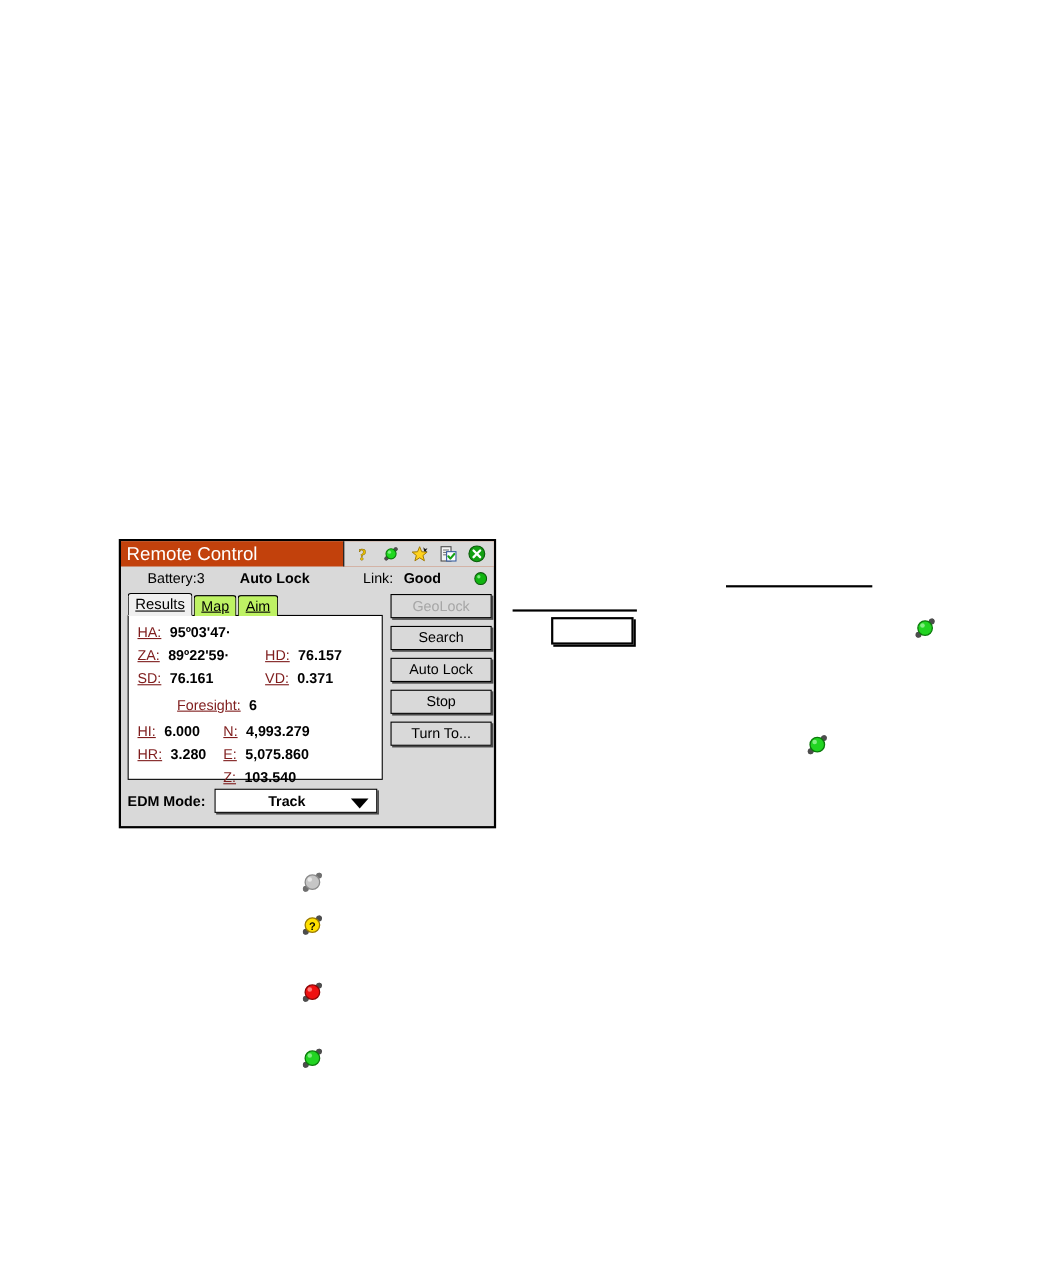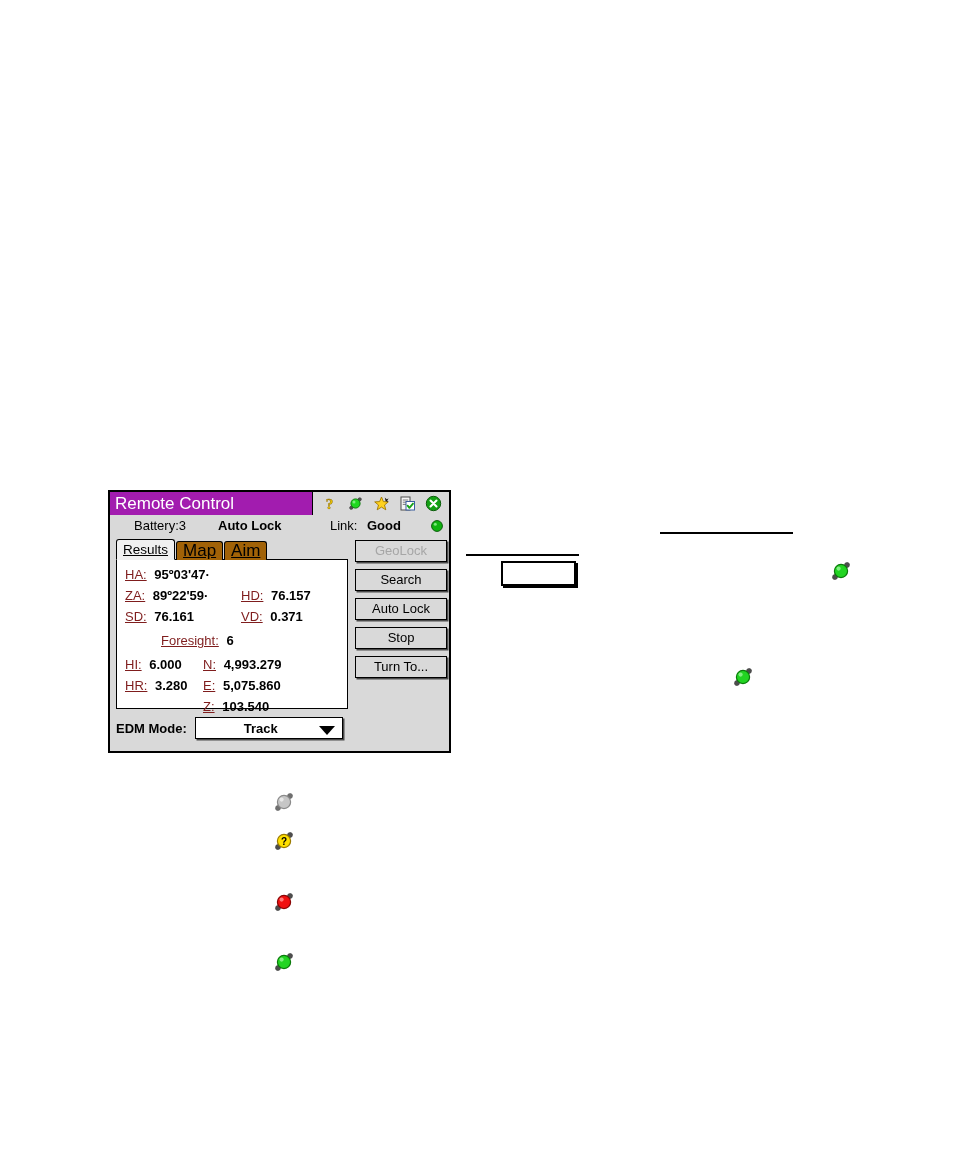--- a/index.html
+++ b/index.html
@@ -27,21 +27,21 @@
     border: 2px solid #000000;
     box-sizing: border-box;
   }
 
   
   #title-bar {
     position: absolute;
     left: 0; top: 0;
     width: 100%;
     height: 23px;
-    background: #a21caf;
+    background: #c2410c;
     display: flex;
     align-items: center;
   }
   #title-text {
     color: #ffffff;
     font-size: 17px;
     font-weight: normal;
     letter-spacing: 0px;
     padding-left: 5px;
     white-space: nowrap;
@@ -97,23 +97,23 @@
     top: 48px;
     height: 20px;
     display: flex;
     align-items: flex-end;
     z-index: 3;
     text-decoration: underline;
   }
   .tab {
     height: 19px;
     line-height: 18px;
-    font-size: 17px;
+    font-size: 13px;
     padding: 0 6px;
-    background: #a16207;
+    background: #bef264;
     border: 1px solid #000;
     border-bottom: none;
     border-radius: 3px 3px 0 0;
     box-sizing: border-box;
     margin-right: 1px;
     color: #000;
     white-space: nowrap;
   }
   .tab.active {
     background: #f0f0f0;

